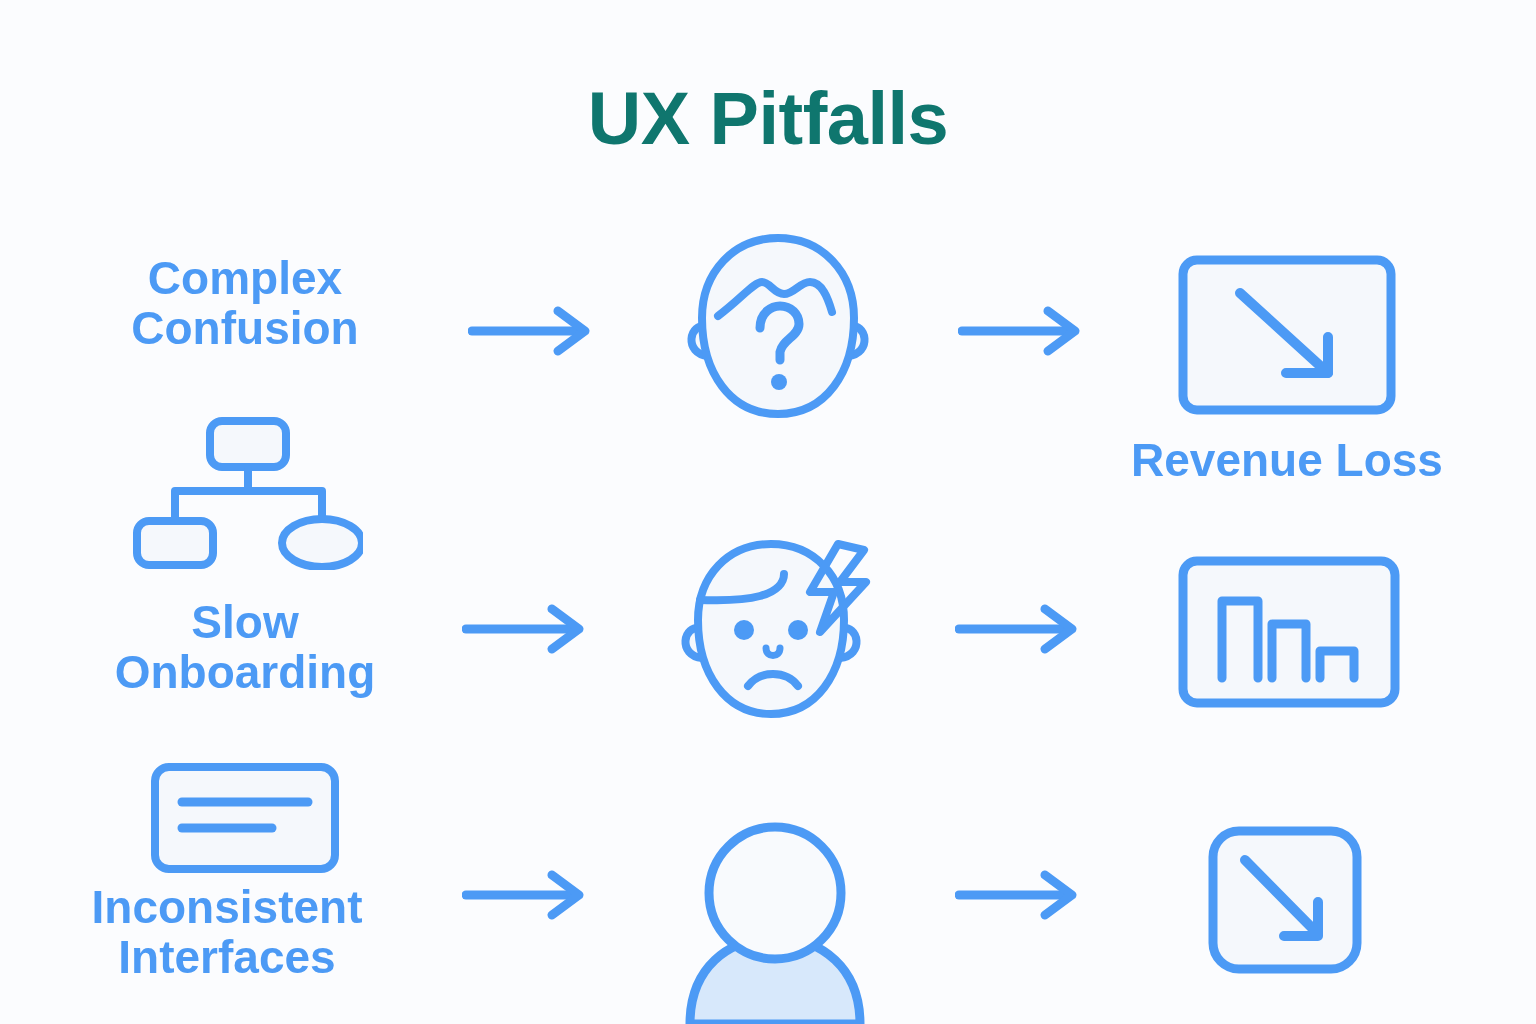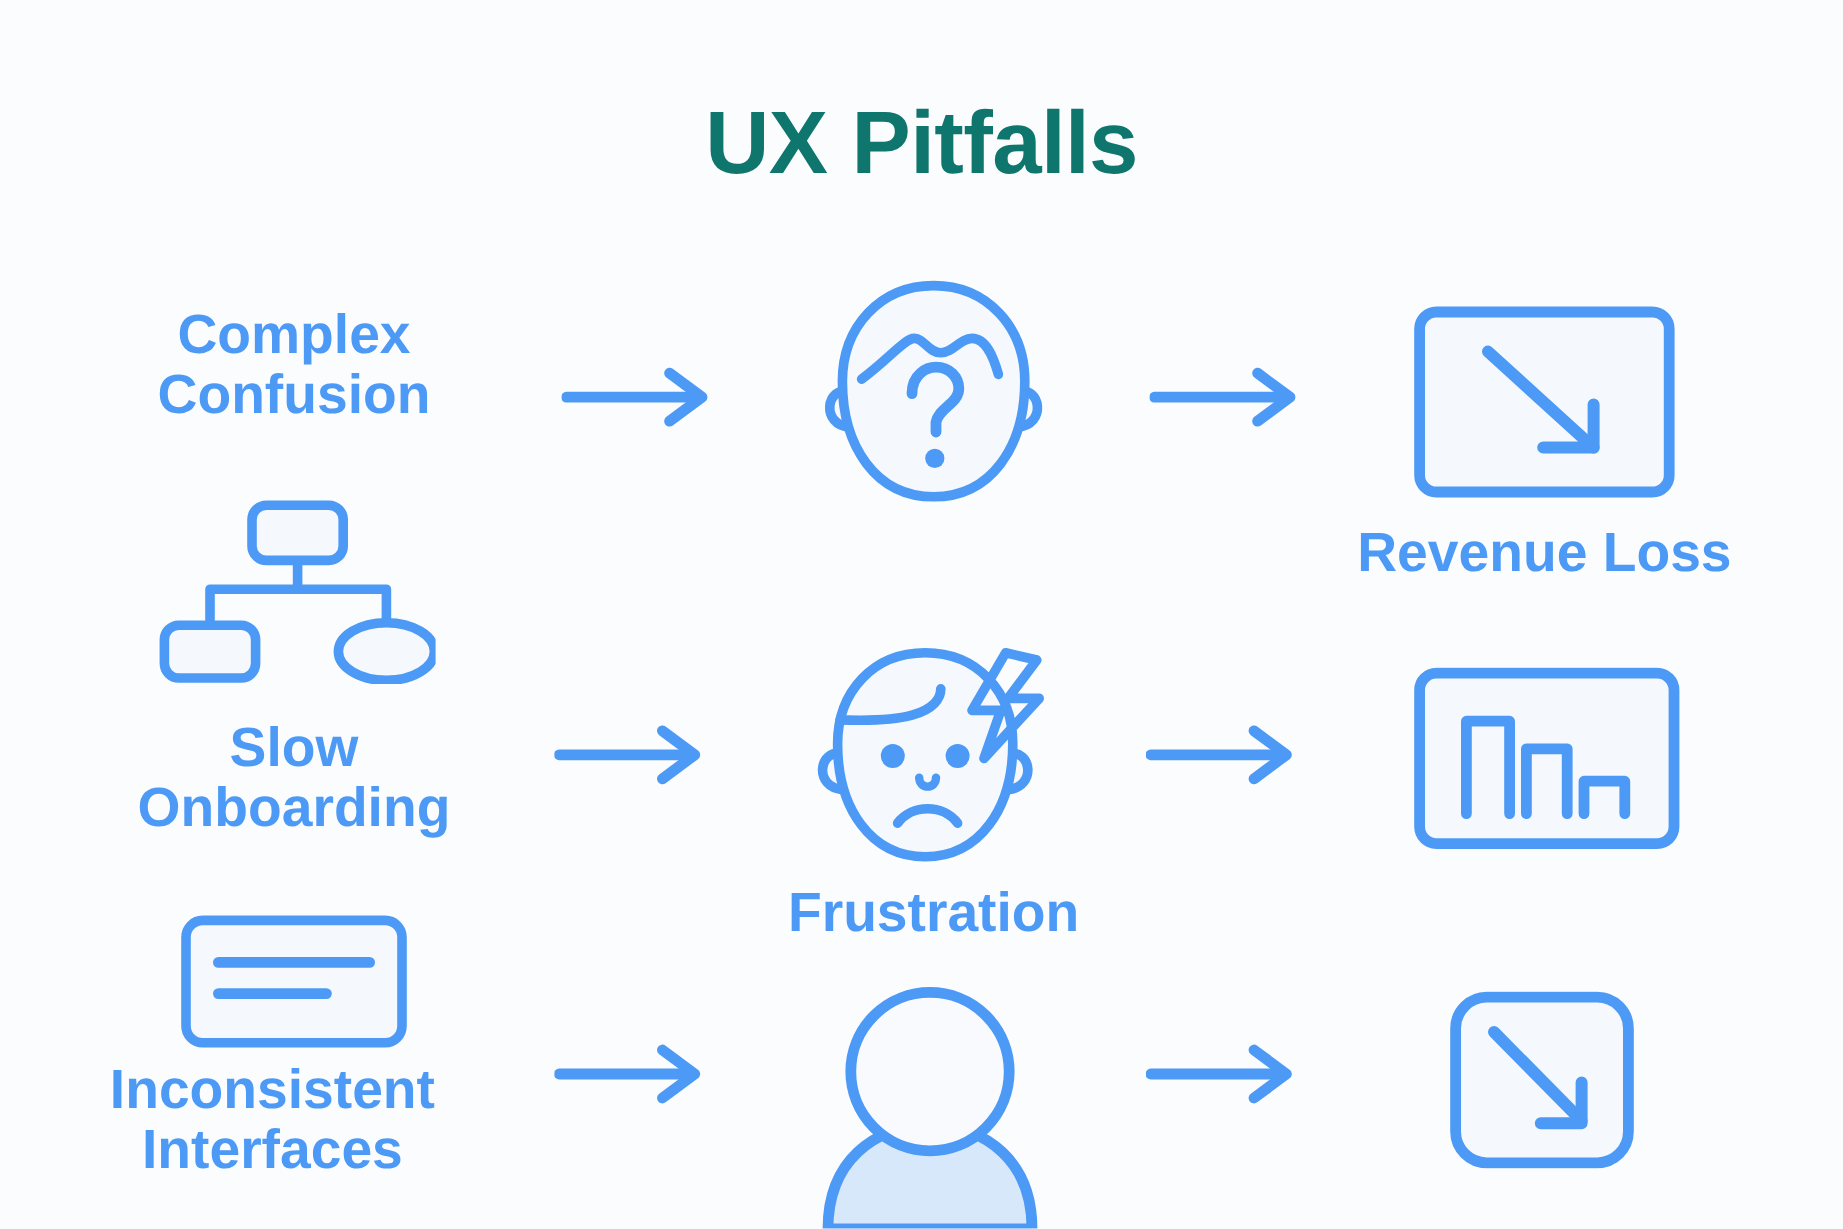--- a/index.html
+++ b/index.html
@@ -154,21 +154,20 @@
       <circle cx="130" cy="92" r="10" fill="#4c9af5"></circle>
 
       <path d="M98 110 C 98 120 112 120 112 110" stroke="#4c9af5" stroke-width="7" stroke-linecap="round" fill="none"></path>
 
       <path d="M80 148 C 92 132 118 132 130 148" stroke="#4c9af5" stroke-width="8" stroke-linecap="round" fill="none"></path>
 
       <path d="M170 6 L 142 54 L 166 54 L 152 94 L 198 44 L 172 44 L 196 12 Z" fill="none" stroke="#4c9af5" stroke-width="8" stroke-linejoin="round"></path>
     </svg>
   </div>
 
-  <div class="label label-mid" style="left:538px; top:736px;">Frustration</div>
 
   <div class="icon-box" style="left:955px; top:603px; width:125px; height:52px;">
     <svg width="125" height="52" viewBox="0 0 125 52" fill="none">
       <path d="M4 26 H 112" stroke="#4c9af5" stroke-width="9" stroke-linecap="round"></path>
       <path d="M90 6 L 117 26 L 90 46" stroke="#4c9af5" stroke-width="9" stroke-linecap="round" stroke-linejoin="round"></path>
     </svg>
   </div>
 
   <div class="icon-box" style="left:1178px; top:556px; width:222px; height:152px;">
     <svg width="222" height="152" viewBox="0 0 222 152" fill="none">

